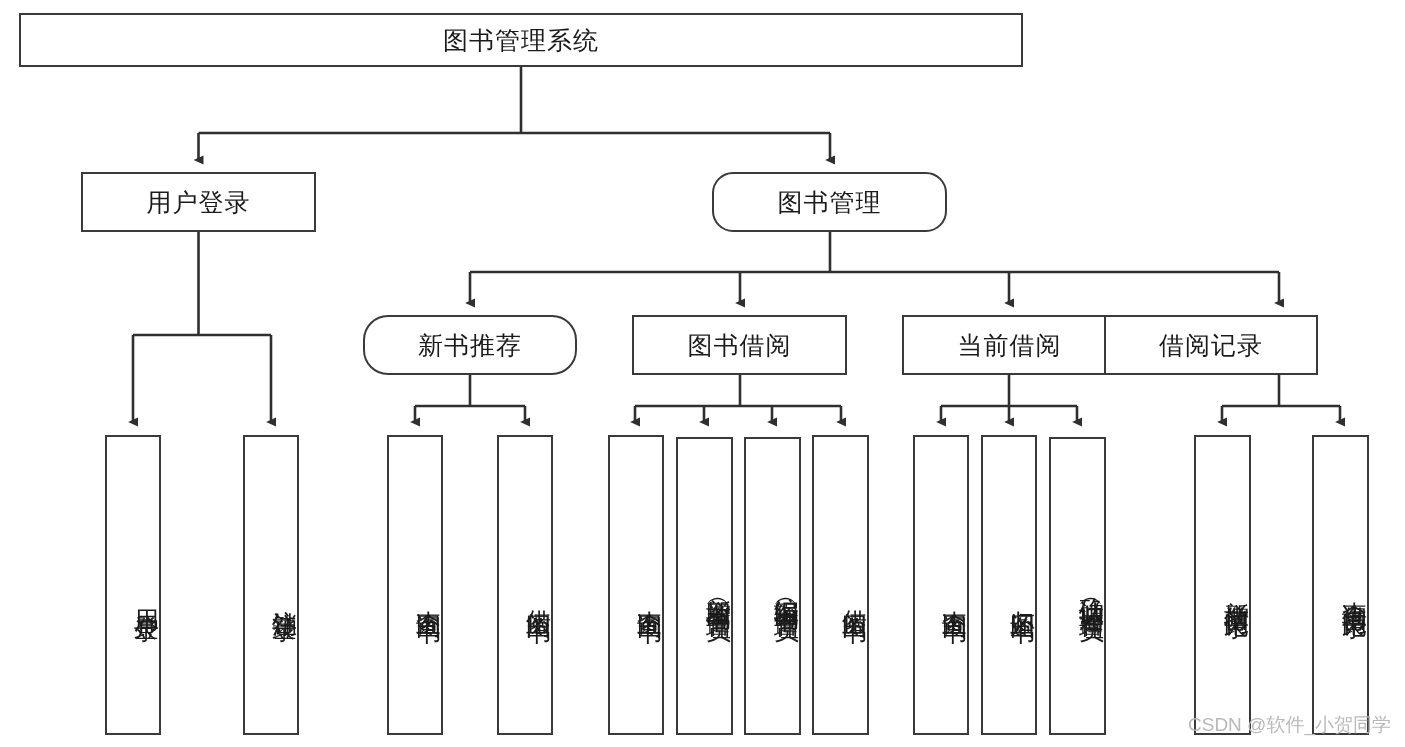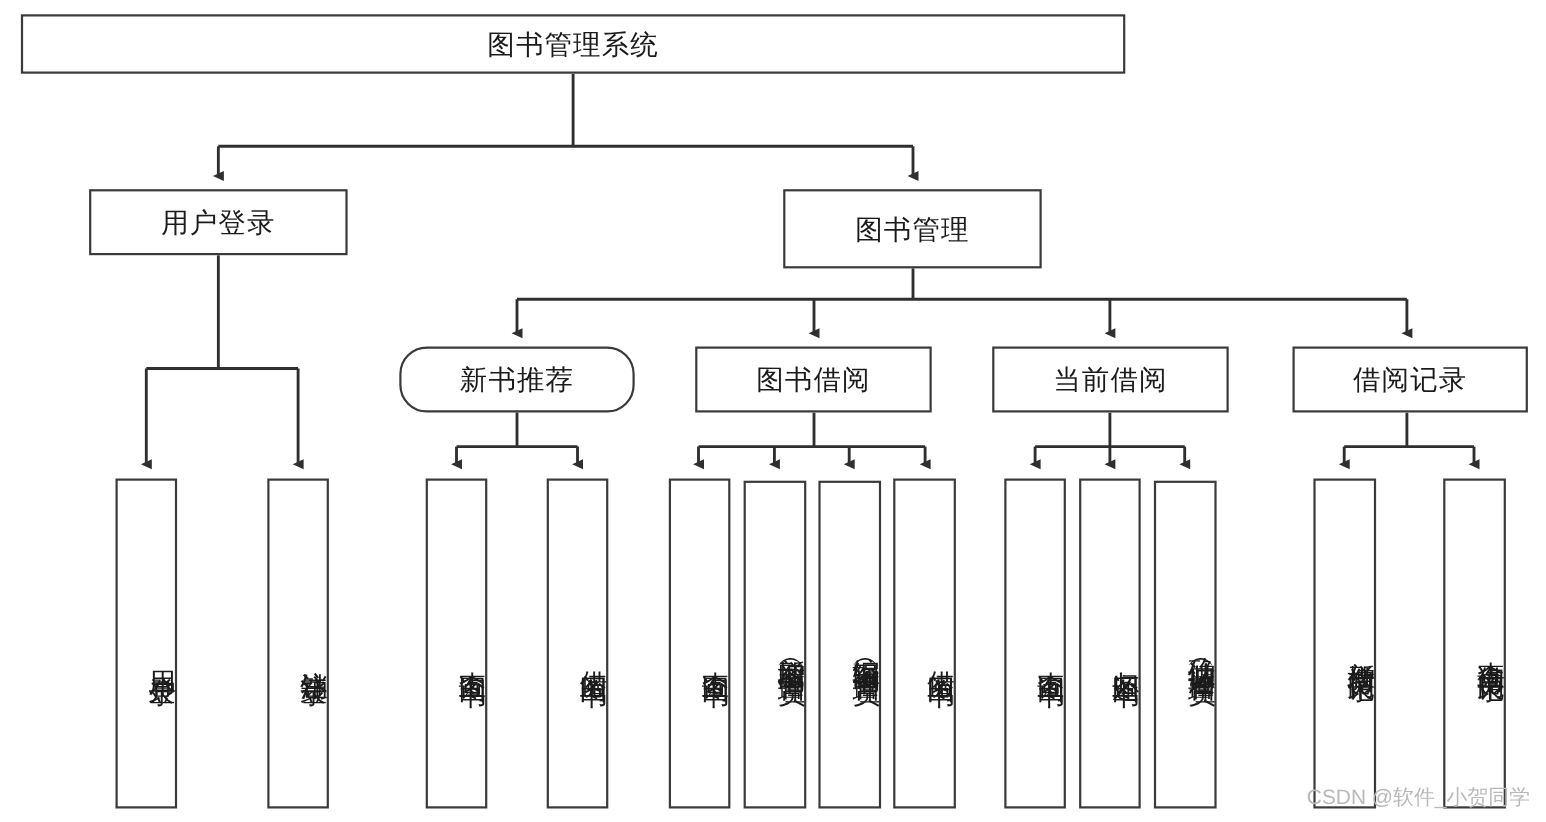--- a/index.html
+++ b/index.html
@@ -120,34 +120,34 @@
     </g>
   </svg>
 
   <div class="node h" style="left:19px; top:13px; width:1004px; height:54px;">
     <span class="label">图书管理系统</span>
   </div>
 
   <div class="node h" style="left:81px; top:172px; width:235px; height:60px;">
     <span class="label">用户登录</span>
   </div>
-  <div class="node h" style="left:712px; top:172px; width:235px; height:72px;">
+  <div class="node h" style="left:712px; top:172px; width:235px; height:60px;border-radius:21px;">
     <span class="label">图书管理</span>
   </div>
 
   <div class="node h" style="left:363px; top:315px; width:214px; height:60px;border-radius:25px;">
     <span class="label">新书推荐</span>
   </div>
   <div class="node h" style="left:632px; top:315px; width:215px; height:60px;font-family:Liberation Serif, serif;">
     <span class="label">图书借阅</span>
   </div>
   <div class="node h" style="left:902px; top:315px; width:215px; height:60px;">
     <span class="label">当前借阅</span>
   </div>
-  <div class="node h" style="left:1175px; top:315px; width:214px; height:60px;">
+  <div class="node h" style="left:1104px; top:315px; width:214px; height:60px;">
     <span class="label">借阅记录</span>
   </div>
 
   <div class="node v" style="left:105px; top:435px; width:56px; height:300px;">
     <span class="label">用户登录</span>
   </div>
   <div class="node v" style="left:243px; top:435px; width:56px; height:300px;">
     <span class="label">注销登录</span>
   </div>
 

